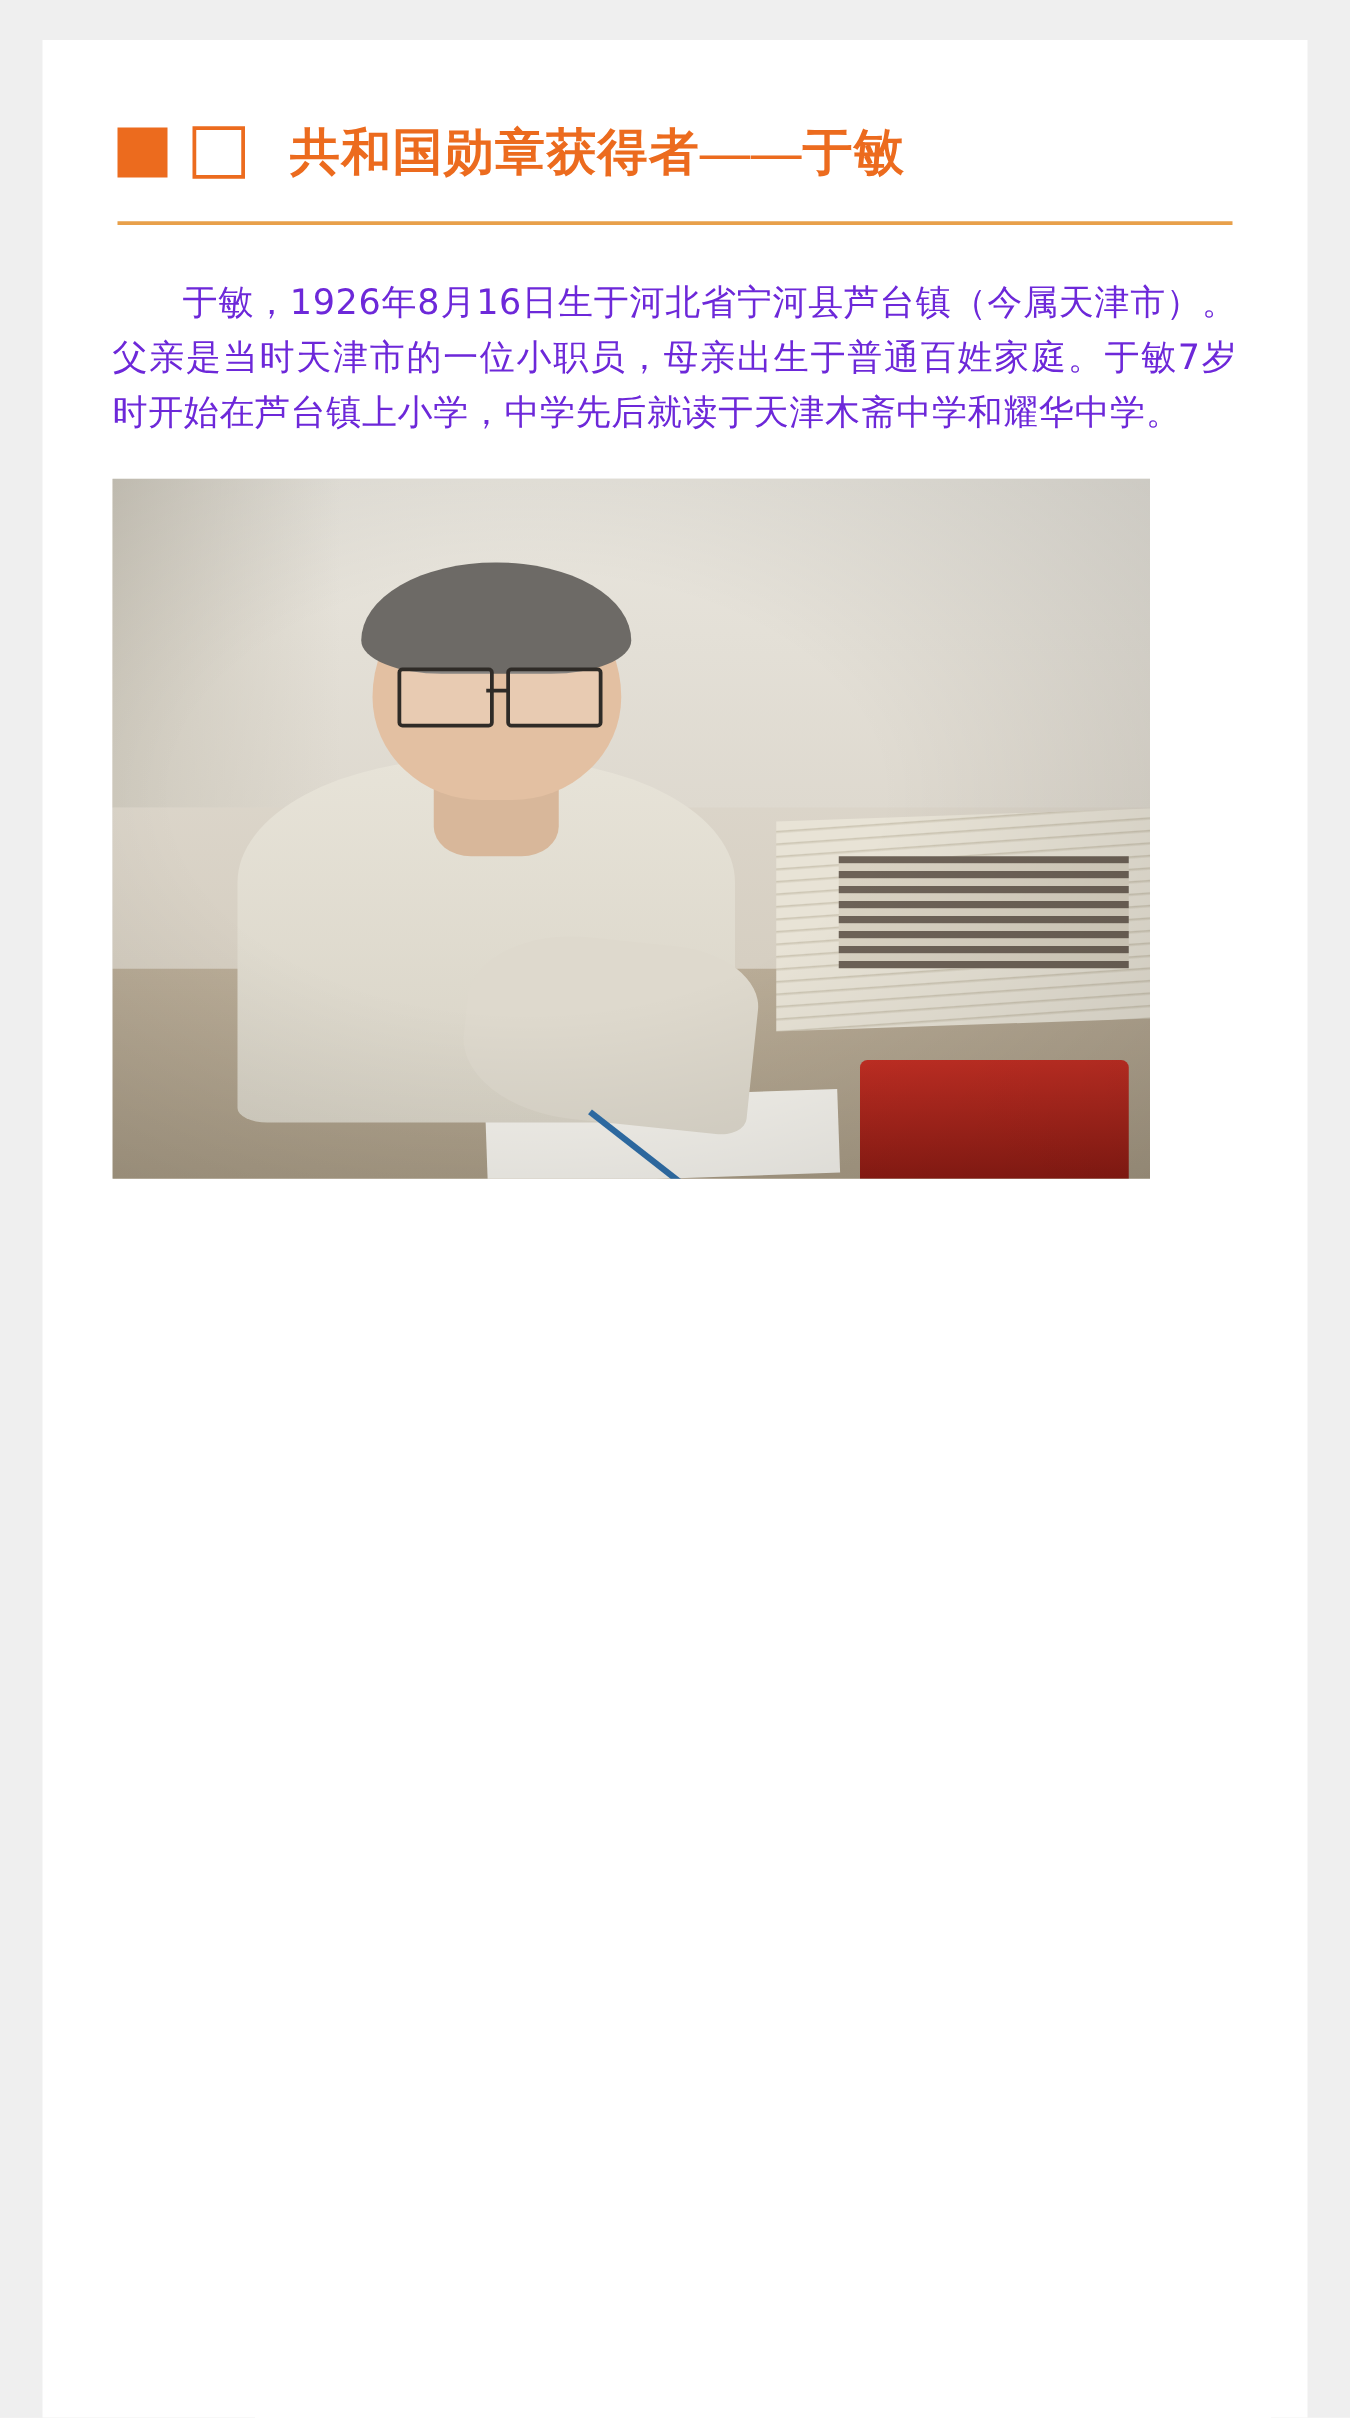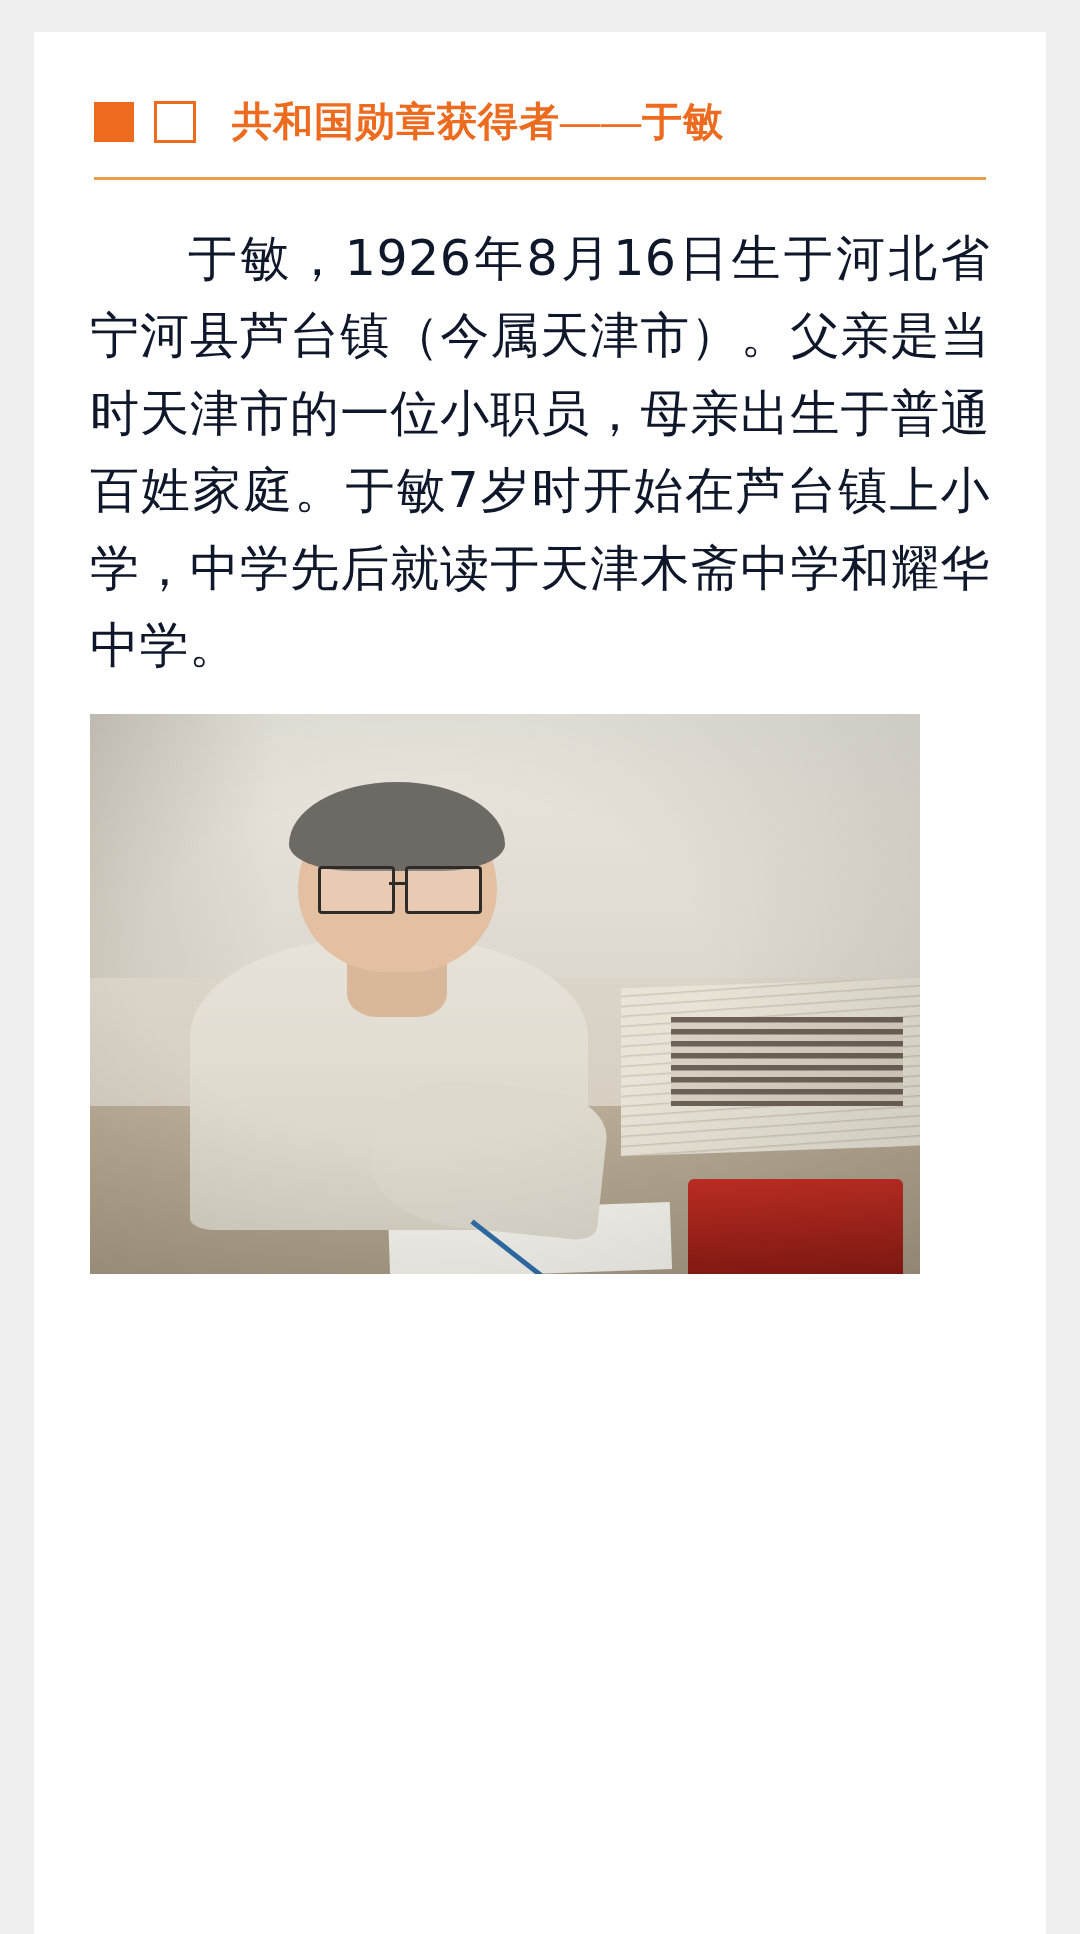--- a/index.html
+++ b/index.html
@@ -64,23 +64,23 @@
     margin: 28px 0 0 0;
     height: 3px;
     background: #e8a04a;
     width: 100%;
   }
   .body-text {
     padding: 0 56px;
     margin-top: 40px;
   }
   .para {
-    font-size: 49px;
+    font-size: 28px;
     line-height: 1.58;
-    color: #0f172a;
+    color: #6d28d9;
     text-align: justify;
     text-indent: 2em;
     margin: 0 0 30px 0;
     font-family: "DejaVu Sans", "Liberation Sans", sans-serif;
     letter-spacing: 0.5px;
   }
   .photo-wrap {
     margin: 30px 56px 0 56px;
     width: 830px;
     height: 560px;

